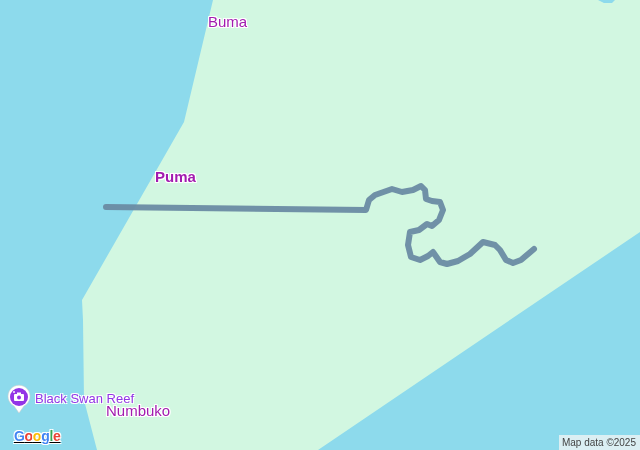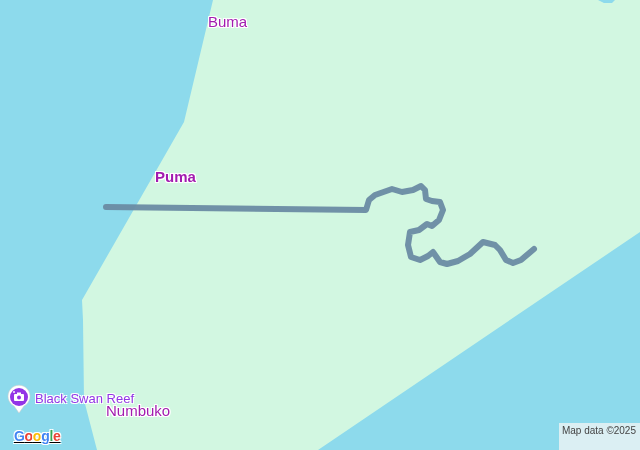--- a/index.html
+++ b/index.html
@@ -6,21 +6,21 @@
   body { width: 640px; height: 450px; overflow: hidden; position: relative; background: #8ddaec; font-family: "Liberation Sans", sans-serif; }
   #map { position: absolute; left: 0; top: 0; width: 640px; height: 450px; }
   .label { position: absolute; font-size: 15px; color: #a21caf; white-space: nowrap;
     text-shadow: -1px -1px 0 #fff, 1px -1px 0 #fff, -1px 1px 0 #fff, 1px 1px 0 #fff, 0 1px 0 #fff, 0 -1px 0 #fff, 1px 0 0 #fff, -1px 0 0 #fff; }
   .poi { position: absolute; left: 6px; top: 356px; display: flex; align-items: center; margin-top: 28px; }
   .poi-pin { width: 26px; height: 30px; position: relative; }
   .poi-label { font-size: 13px; color: #9334e6; margin-left: 3px; margin-top: -2px;
     text-shadow: -1px -1px 0 #fff, 1px -1px 0 #fff, -1px 1px 0 #fff, 1px 1px 0 #fff; }
   .google-logo { position: absolute; left: 14px; top: 428px; font-size: 14px; font-weight: bold; letter-spacing: -0.3px;
     text-shadow: -1px -1px 0 #fff, 1px -1px 0 #fff, -1px 1px 0 #fff, 1px 1px 0 #fff; text-decoration: underline; }
-  .attribution { position: absolute; right: 0; bottom: 0; height: 15px; padding: 0 4px 12px 3px; background: rgba(245,245,245,0.75);
+  .attribution { position: absolute; right: 0; bottom: 0; height: 15px; padding: 0 4px 0 3px; background: rgba(245,245,245,0.75);
     font-size: 10px; line-height: 15px; color: #444; }
 </style>
 </head>
 <body>
 
 <svg id="map" viewBox="0 0 640 450" xmlns="http://www.w3.org/2000/svg">
   <rect x="0" y="0" width="640" height="450" fill="#8ddaec"></rect>
   <polygon fill="#d2f7e1" points="213,0 600,0 605,3 612,0 640,0 640,232 318,450 97,450 84,400 83,320 82,300 184,122"></polygon>
   <polygon fill="#8ddaec" points="598,0 615,0 612,3 604,3"></polygon>
   <polyline id="route" fill="none" stroke="#6a8ba3" stroke-opacity="0.95" stroke-width="6" stroke-linecap="round" stroke-linejoin="round" points="106,207 366,210 369,200 375,195 392,189 402,192 413,190 421,186 425,190 426,199 432,201 440,202 443,210 439,220 432,226 427,224 419,230 410,232 408,245 411,257 420,260 428,256 433,252 440,262 447,264 458,261 470,254 483,242 495,245 500,250 506,260 513,263 521,260 534,249"></polyline>

